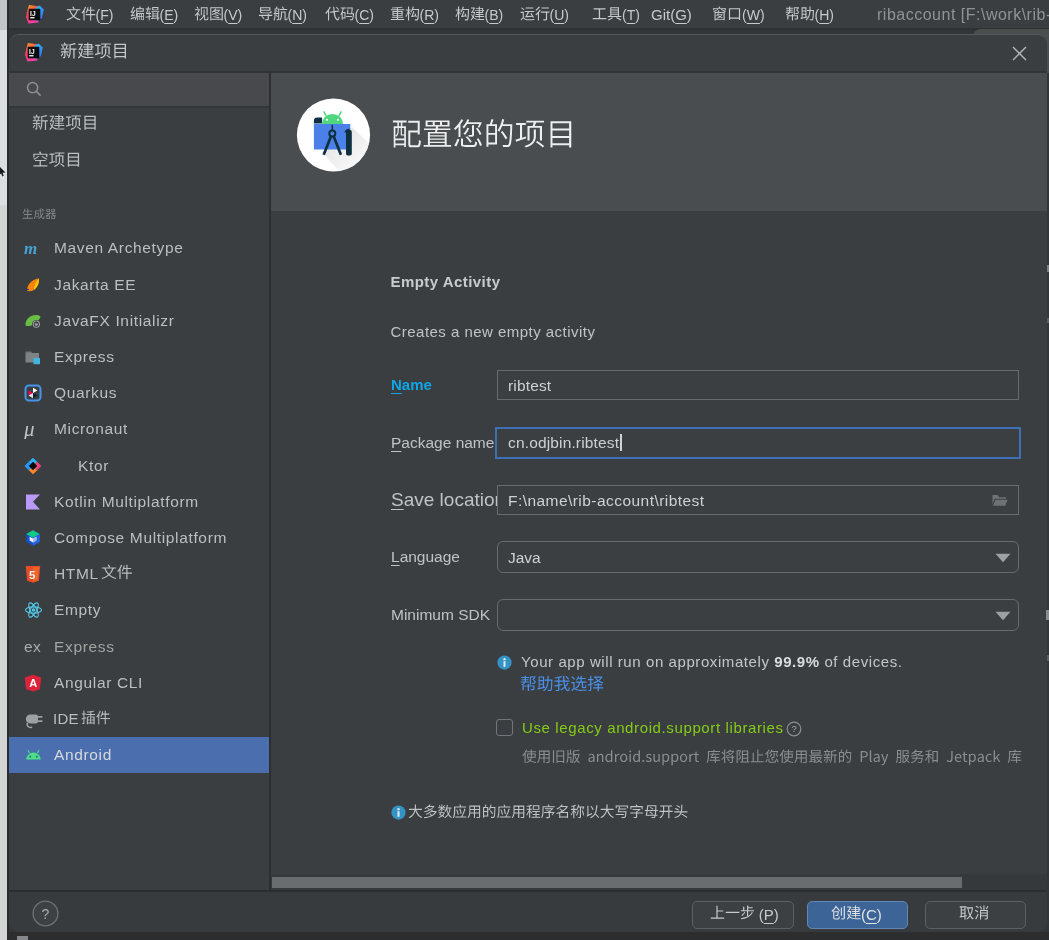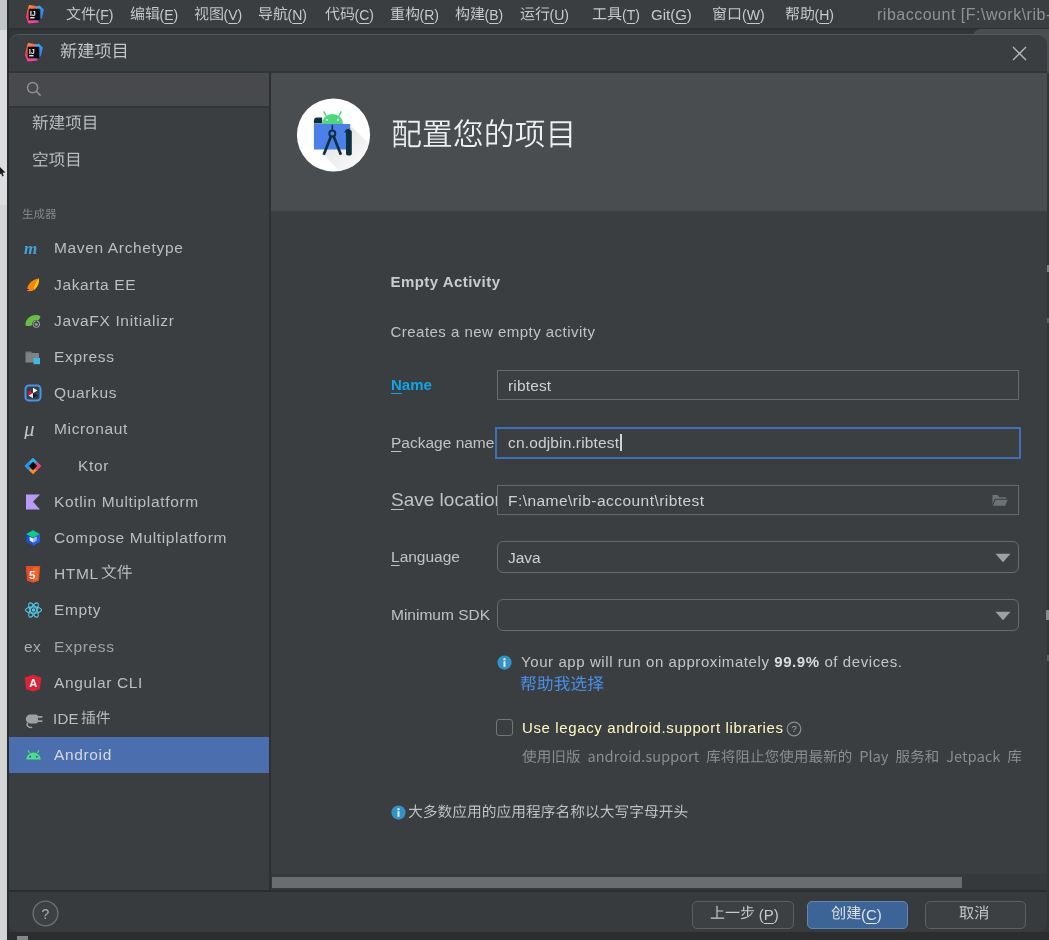--- a/index.html
+++ b/index.html
@@ -299,21 +299,21 @@
 <div style="position:absolute;left:496.5px;top:654.5px;line-height:0"><svg width="15.0" height="15.0" viewBox="0 0 16 16">
 <circle cx="8" cy="8" r="7.6" fill="#3592c4"></circle>
 <circle cx="8" cy="4.4" r="1.25" fill="#d9ecf5"></circle>
 <rect x="6.9" y="6.6" width="2.2" height="6" fill="#d9ecf5"></rect>
       </svg></div>
 <div style="position:absolute;left:521.0px;top:652.0px;height:20px;line-height:20px;font-size:15px;color:#c3c6c8;font-weight:normal;letter-spacing:0.58px;white-space:pre;">Your app will run on approximately <b style="color:#dadcde">99.9%</b> of devices.</div>
 <div style="position:absolute;left:519.8px;top:675.00px;line-height:0"><svg class="" width="84.0" height="21.0" viewBox="0 0 84.0 21.0">
         <path fill="#4a90e8" d="M4.6 0.7V2.0H1.1V3.0H4.6V4.3H1.5V5.2H4.6V5.6C4.6 5.9 4.6 6.2 4.5 6.6H0.8V7.6H4.0C3.5 8.3 2.6 9.1 1.2 9.6C1.4 9.8 1.8 10.2 2.0 10.5C3.9 9.7 4.9 8.6 5.4 7.6H9.1V6.6H5.8C5.8 6.2 5.9 5.9 5.9 5.6V5.2H8.6V4.3H5.9V3.0H9.0V2.0H5.9V0.7ZM9.8 1.4V9.7H11.0V2.5H13.9C13.4 3.2 12.9 4.0 12.3 4.8C13.8 5.6 14.4 6.4 14.4 7.0C14.4 7.3 14.2 7.5 13.9 7.7C13.7 7.7 13.5 7.8 13.2 7.8C12.8 7.8 12.1 7.8 11.4 7.8C11.6 8.0 11.8 8.5 11.8 8.8C12.5 8.9 13.2 8.9 13.8 8.8C14.1 8.8 14.5 8.7 14.8 8.6C15.3 8.2 15.6 7.8 15.6 7.0C15.6 6.3 15.1 5.5 13.7 4.6C14.4 3.7 15.1 2.7 15.8 1.8L14.9 1.3L14.7 1.4ZM2.5 10.4V15.2H3.8V11.5H7.7V16.1H9.0V11.5H13.3V13.8C13.3 14.0 13.2 14.1 12.9 14.1C12.6 14.1 11.6 14.1 10.6 14.1C10.7 14.4 10.9 14.9 11.0 15.2C12.4 15.2 13.3 15.2 13.8 15.0C14.4 14.8 14.5 14.5 14.5 13.8V10.4H9.0V9.1H7.7V10.4ZM27.4 0.7C27.4 2.0 27.4 3.3 27.4 4.5H24.6V5.7H27.4C27.1 9.7 26.3 13.2 23.0 15.2C23.3 15.4 23.8 15.9 24.0 16.2C27.4 13.9 28.3 10.1 28.6 5.7H31.2C31.0 11.8 30.9 14.1 30.4 14.6C30.3 14.8 30.1 14.9 29.8 14.9C29.4 14.9 28.6 14.8 27.6 14.8C27.8 15.1 28.0 15.6 28.0 16.0C28.9 16.0 29.8 16.0 30.3 16.0C30.8 15.9 31.2 15.8 31.5 15.3C32.1 14.6 32.2 12.2 32.4 5.1C32.4 5.0 32.4 4.5 32.4 4.5H28.6C28.7 3.2 28.7 2.0 28.7 0.7ZM17.4 13.2 17.6 14.5C19.6 14.0 22.4 13.4 25.1 12.7L25.0 11.6L24.1 11.8V1.5H18.6V13.0ZM19.7 12.7V9.8H22.9V12.1ZM19.7 6.2H22.9V8.7H19.7ZM19.7 5.1V2.6H22.9V5.1ZM45.4 1.8C46.4 2.6 47.5 3.9 48.1 4.7L49.1 3.9C48.5 3.1 47.4 1.9 46.4 1.1ZM47.6 7.6C47.0 8.7 46.3 9.7 45.4 10.7C45.1 9.6 44.8 8.3 44.7 6.8H49.5V5.6H44.5C44.4 4.1 44.3 2.5 44.3 0.8H43.0C43.0 2.5 43.1 4.1 43.2 5.6H39.4V2.7C40.4 2.5 41.4 2.2 42.2 1.9L41.3 0.9C39.7 1.5 37.0 2.0 34.6 2.4C34.8 2.7 35.0 3.2 35.0 3.5C36.0 3.3 37.1 3.2 38.1 3.0V5.6H34.5V6.8H38.1V9.8L34.3 10.6L34.7 11.8L38.1 11.1V14.5C38.1 14.8 38.0 14.9 37.7 14.9C37.4 14.9 36.5 14.9 35.4 14.9C35.6 15.2 35.8 15.8 35.8 16.1C37.2 16.1 38.1 16.1 38.7 15.9C39.2 15.7 39.4 15.3 39.4 14.5V10.8L42.5 10.0L42.4 8.9L39.4 9.5V6.8H43.4C43.6 8.7 43.9 10.3 44.3 11.8C43.1 12.9 41.7 13.8 40.3 14.5C40.6 14.8 41.0 15.2 41.2 15.5C42.4 14.8 43.6 14.0 44.7 13.0C45.5 15.0 46.5 16.2 47.9 16.2C49.1 16.2 49.6 15.4 49.8 12.6C49.5 12.4 49.0 12.2 48.8 11.9C48.7 14.0 48.5 14.9 48.0 14.9C47.1 14.9 46.4 13.8 45.8 12.0C46.9 10.9 47.9 9.5 48.7 8.1ZM51.4 1.9C52.4 2.8 53.5 3.9 54.0 4.8L55.1 4.0C54.5 3.2 53.4 2.0 52.4 1.2ZM57.9 1.2C57.5 2.7 56.8 4.1 55.9 5.1C56.2 5.3 56.7 5.6 57.0 5.8C57.3 5.3 57.7 4.8 58.0 4.1H60.5V6.6H55.8V7.7H58.8C58.5 9.9 57.8 11.5 55.3 12.4C55.6 12.6 56.0 13.1 56.1 13.4C58.9 12.3 59.8 10.3 60.1 7.7H61.8V11.6C61.8 12.9 62.1 13.2 63.4 13.2C63.6 13.2 64.7 13.2 65.0 13.2C66.1 13.2 66.4 12.7 66.5 10.6C66.2 10.5 65.6 10.3 65.4 10.0C65.4 11.8 65.3 12.0 64.9 12.0C64.6 12.0 63.7 12.0 63.5 12.0C63.1 12.0 63.1 12.0 63.1 11.6V7.7H66.4V6.6H61.8V4.1H65.7V3.0H61.8V0.7H60.5V3.0H58.5C58.8 2.5 59.0 2.0 59.1 1.4ZM54.6 7.1H51.3V8.3H53.4V13.4C52.7 13.7 51.9 14.3 51.2 15.0L52.0 16.1C53.0 15.1 53.9 14.2 54.5 14.2C54.9 14.2 55.4 14.7 56.0 15.1C57.1 15.8 58.5 15.9 60.5 15.9C62.1 15.9 65.0 15.8 66.3 15.8C66.3 15.4 66.5 14.8 66.6 14.4C65.0 14.6 62.4 14.7 60.5 14.7C58.7 14.7 57.3 14.6 56.3 14.0C55.5 13.5 55.1 13.1 54.6 13.1ZM70.2 0.7V4.0H68.0V5.2H70.2V8.8C69.3 9.1 68.5 9.3 67.8 9.5L68.1 10.7L70.2 10.1V14.6C70.2 14.8 70.1 14.9 69.9 14.9C69.7 14.9 69.0 14.9 68.3 14.9C68.5 15.2 68.6 15.7 68.7 16.1C69.8 16.1 70.4 16.0 70.8 15.8C71.2 15.6 71.4 15.3 71.4 14.6V9.7L73.3 9.0L73.2 7.9L71.4 8.4V5.2H73.4V4.0H71.4V0.7ZM80.7 2.7C80.1 3.6 79.3 4.4 78.3 5.0C77.4 4.4 76.7 3.6 76.1 2.7ZM73.9 1.6V2.7H74.9C75.5 3.8 76.4 4.8 77.3 5.6C76.0 6.4 74.6 7.0 73.1 7.4C73.4 7.6 73.7 8.1 73.8 8.4C75.3 7.9 76.9 7.3 78.3 6.4C79.6 7.3 81.1 8.0 82.8 8.4C83.0 8.1 83.3 7.6 83.6 7.4C82.0 7.0 80.5 6.5 79.3 5.7C80.6 4.7 81.7 3.4 82.5 1.9L81.7 1.5L81.5 1.6ZM77.6 7.9V9.3H74.2V10.5H77.6V12.2H73.3V13.4H77.6V16.2H78.9V13.4H83.3V12.2H78.9V10.5H82.1V9.3H78.9V7.9Z"></path>
       </svg></div>
 <div class="abs" style="left:496px;top:719px;width:17px;height:17px;border:1.5px solid #72767a;border-radius:3px"></div>
-<div style="position:absolute;left:522.0px;top:718.0px;height:20px;line-height:20px;font-size:15px;color:#fef9c3;font-weight:normal;letter-spacing:0.62px;white-space:pre;">Use legacy android.support libraries</div>
+<div style="position:absolute;left:522.0px;top:718.0px;height:20px;line-height:20px;font-size:15px;color:#84cc16;font-weight:normal;letter-spacing:0.62px;white-space:pre;">Use legacy android.support libraries</div>
 <div style="position:absolute;left:786px;top:720.5px;line-height:0"><svg width="16" height="16" viewBox="0 0 16 16">
 <circle cx="8" cy="8" r="6.8" fill="none" stroke="#8d9092" stroke-width="1.2"></circle>
 <text x="5.4" y="11.4" font-family="Liberation Sans" font-size="9.5" fill="#a8abad">?</text>
       </svg></div>
 <div style="position:absolute;left:522.0px;top:748.86px;line-height:0"><svg class="" width="500.0" height="18.3" viewBox="0 0 500.0 18.3">
         <path fill="#8b8e90" d="M8.8 0.6V2.2H4.7V3.2H8.8V4.6H5.1V8.7H8.7C8.6 9.5 8.4 10.3 7.9 10.9C7.1 10.4 6.5 9.8 6.0 9.0L5.1 9.3C5.7 10.2 6.4 11.0 7.2 11.7C6.6 12.3 5.6 12.8 4.2 13.2C4.4 13.4 4.7 13.8 4.8 14.1C6.3 13.6 7.4 13.0 8.1 12.3C9.6 13.2 11.5 13.8 13.6 14.1C13.7 13.7 14.0 13.3 14.2 13.1C12.1 12.8 10.3 12.3 8.8 11.5C9.4 10.7 9.6 9.7 9.8 8.7H13.6V4.6H9.8V3.2H14.1V2.2H9.8V0.6ZM6.1 5.6H8.8V7.1L8.7 7.8H6.1ZM9.8 5.6H12.5V7.8H9.8L9.8 7.1ZM4.1 0.6C3.2 2.8 1.8 4.9 0.3 6.3C0.5 6.6 0.8 7.2 0.9 7.4C1.5 6.9 2.0 6.2 2.5 5.5V14.1H3.6V3.9C4.2 2.9 4.7 1.9 5.1 0.9ZM16.9 1.6V6.9C16.9 9.0 16.7 11.6 15.1 13.4C15.3 13.5 15.8 13.9 15.9 14.1C17.1 12.9 17.6 11.2 17.8 9.5H21.4V13.9H22.6V9.5H26.5V12.5C26.5 12.8 26.4 12.9 26.1 12.9C25.8 12.9 24.8 12.9 23.8 12.9C24.0 13.2 24.1 13.7 24.2 13.9C25.6 14.0 26.4 13.9 26.9 13.8C27.4 13.6 27.6 13.3 27.6 12.5V1.6ZM17.9 2.7H21.4V5.0H17.9ZM26.5 2.7V5.0H22.6V2.7ZM17.9 6.1H21.4V8.5H17.9C17.9 8.0 17.9 7.4 17.9 6.9ZM26.5 6.1V8.5H22.6V6.1ZM30.9 1.2V14.0H32.1V1.2ZM34.4 1.6V14.0H35.5V12.9H41.1V13.9H42.2V1.6ZM35.5 11.9V7.6H41.1V11.9ZM35.5 6.6V2.6H41.1V6.6ZM45.4 0.9V6.7C45.4 8.9 45.3 11.5 44.3 13.4C44.5 13.6 44.9 13.9 45.1 14.1C45.9 12.6 46.3 10.7 46.4 8.7H48.4V14.0H49.4V7.7H46.4L46.4 6.7V5.6H50.3V4.6H49.0V0.6H48.0V4.6H46.4V0.9ZM56.3 5.9C56.0 7.5 55.4 8.9 54.7 10.1C54.0 8.9 53.5 7.4 53.2 5.9ZM50.9 1.6V6.6C50.9 8.8 50.8 11.5 49.7 13.5C49.9 13.6 50.3 13.9 50.5 14.1C51.8 12.0 52.0 9.1 52.0 6.6V5.9H52.3C52.7 7.8 53.2 9.6 54.1 11.0C53.3 12.0 52.4 12.7 51.4 13.2C51.6 13.4 51.9 13.8 52.0 14.1C53.0 13.6 53.9 12.8 54.7 11.9C55.4 12.8 56.2 13.5 57.2 14.1C57.4 13.8 57.7 13.4 57.9 13.2C56.9 12.7 56.0 12.0 55.3 11.1C56.4 9.5 57.1 7.5 57.5 5.0L56.8 4.8L56.6 4.9H52.0V2.5C54.0 2.3 56.2 2.0 57.7 1.6L57.0 0.7C55.6 1.1 53.1 1.4 50.9 1.6ZM68.6 13.1C69.6 13.1 70.4 12.5 71.2 11.9H71.3L71.4 12.9H72.5V8.0C72.5 6.0 71.7 4.7 69.7 4.7C68.4 4.7 67.3 5.3 66.6 5.8L67.1 6.7C67.7 6.3 68.6 5.8 69.5 5.8C70.8 5.8 71.1 6.8 71.1 7.8C67.8 8.2 66.3 9.1 66.3 10.8C66.3 12.2 67.2 13.1 68.6 13.1ZM69.0 12.0C68.2 12.0 67.6 11.6 67.6 10.7C67.6 9.7 68.5 9.0 71.1 8.7V10.9C70.4 11.6 69.7 12.0 69.0 12.0ZM75.0 12.9H76.3V7.1C77.1 6.3 77.7 5.9 78.5 5.9C79.5 5.9 80.0 6.5 80.0 8.0V12.9H81.3V7.8C81.3 5.8 80.6 4.7 78.9 4.7C77.8 4.7 77.0 5.3 76.2 6.1H76.2L76.1 4.9H75.0ZM86.6 13.1C87.6 13.1 88.4 12.5 89.0 11.9H89.1L89.2 12.9H90.3V1.2H88.9V4.3L89.0 5.6C88.3 5.1 87.7 4.7 86.8 4.7C85.0 4.7 83.3 6.3 83.3 8.9C83.3 11.5 84.6 13.1 86.6 13.1ZM86.9 11.9C85.5 11.9 84.7 10.8 84.7 8.9C84.7 7.1 85.7 5.8 87.0 5.8C87.7 5.8 88.3 6.1 88.9 6.7V10.8C88.3 11.6 87.6 11.9 86.9 11.9ZM93.0 12.9H94.3V7.8C94.8 6.4 95.6 5.9 96.3 5.9C96.6 5.9 96.8 6.0 97.1 6.1L97.3 4.9C97.1 4.8 96.8 4.7 96.5 4.7C95.6 4.7 94.8 5.4 94.2 6.4H94.2L94.1 4.9H93.0ZM101.7 13.1C103.7 13.1 105.4 11.5 105.4 8.9C105.4 6.3 103.7 4.7 101.7 4.7C99.8 4.7 98.0 6.3 98.0 8.9C98.0 11.5 99.8 13.1 101.7 13.1ZM101.7 11.9C100.3 11.9 99.4 10.7 99.4 8.9C99.4 7.1 100.3 5.8 101.7 5.8C103.1 5.8 104.0 7.1 104.0 8.9C104.0 10.7 103.1 11.9 101.7 11.9ZM107.5 12.9H108.8V4.9H107.5ZM108.2 3.3C108.7 3.3 109.1 2.9 109.1 2.4C109.1 1.9 108.7 1.5 108.2 1.5C107.6 1.5 107.3 1.9 107.3 2.4C107.3 2.9 107.6 3.3 108.2 3.3ZM114.2 13.1C115.2 13.1 116.0 12.5 116.6 11.9H116.7L116.8 12.9H117.9V1.2H116.5V4.3L116.6 5.6C115.9 5.1 115.3 4.7 114.4 4.7C112.6 4.7 110.9 6.3 110.9 8.9C110.9 11.5 112.2 13.1 114.2 13.1ZM114.5 11.9C113.1 11.9 112.3 10.8 112.3 8.9C112.3 7.1 113.3 5.8 114.6 5.8C115.3 5.8 115.9 6.1 116.5 6.7V10.8C115.9 11.6 115.2 11.9 114.5 11.9ZM121.3 13.1C121.8 13.1 122.2 12.6 122.2 12.0C122.2 11.4 121.8 11.0 121.3 11.0C120.7 11.0 120.3 11.4 120.3 12.0C120.3 12.6 120.7 13.1 121.3 13.1ZM126.7 13.1C128.6 13.1 129.6 12.0 129.6 10.7C129.6 9.2 128.3 8.7 127.2 8.3C126.3 8.0 125.5 7.7 125.5 6.9C125.5 6.3 125.9 5.8 127.0 5.8C127.7 5.8 128.2 6.1 128.7 6.5L129.4 5.6C128.8 5.1 127.9 4.7 126.9 4.7C125.2 4.7 124.2 5.7 124.2 7.0C124.2 8.3 125.4 8.9 126.5 9.3C127.4 9.6 128.3 10.0 128.3 10.8C128.3 11.5 127.8 12.0 126.8 12.0C125.8 12.0 125.1 11.6 124.4 11.1L123.8 12.0C124.5 12.6 125.6 13.1 126.7 13.1ZM133.8 13.1C134.9 13.1 135.7 12.5 136.4 11.6H136.5L136.6 12.9H137.7V4.9H136.4V10.6C135.6 11.5 135.0 11.9 134.2 11.9C133.2 11.9 132.7 11.3 132.7 9.8V4.9H131.4V10.0C131.4 12.0 132.1 13.1 133.8 13.1ZM140.4 16.2H141.7V13.5L141.7 12.1C142.4 12.7 143.1 13.1 143.9 13.1C145.7 13.1 147.3 11.5 147.3 8.8C147.3 6.3 146.2 4.7 144.1 4.7C143.2 4.7 142.3 5.2 141.6 5.8H141.6L141.5 4.9H140.4ZM143.6 11.9C143.1 11.9 142.4 11.7 141.7 11.1V6.9C142.5 6.2 143.1 5.8 143.8 5.8C145.3 5.8 145.9 7.0 145.9 8.8C145.9 10.7 144.9 11.9 143.6 11.9ZM149.4 16.2H150.8V13.5L150.7 12.1C151.4 12.7 152.2 13.1 152.9 13.1C154.7 13.1 156.4 11.5 156.4 8.8C156.4 6.3 155.3 4.7 153.2 4.7C152.3 4.7 151.4 5.2 150.7 5.8H150.6L150.5 4.9H149.4ZM152.7 11.9C152.2 11.9 151.5 11.7 150.8 11.1V6.9C151.5 6.2 152.2 5.8 152.9 5.8C154.4 5.8 155.0 7.0 155.0 8.8C155.0 10.7 154.0 11.9 152.7 11.9ZM161.6 13.1C163.5 13.1 165.2 11.5 165.2 8.9C165.2 6.3 163.5 4.7 161.6 4.7C159.6 4.7 157.9 6.3 157.9 8.9C157.9 11.5 159.6 13.1 161.6 13.1ZM161.6 11.9C160.2 11.9 159.3 10.7 159.3 8.9C159.3 7.1 160.2 5.8 161.6 5.8C162.9 5.8 163.9 7.1 163.9 8.9C163.9 10.7 162.9 11.9 161.6 11.9ZM167.3 12.9H168.7V7.8C169.2 6.4 170.0 5.9 170.7 5.9C171.0 5.9 171.2 6.0 171.5 6.1L171.7 4.9C171.5 4.8 171.2 4.7 170.9 4.7C170.0 4.7 169.2 5.4 168.6 6.4H168.6L168.4 4.9H167.3ZM175.5 13.1C176.0 13.1 176.5 12.9 177.0 12.8L176.7 11.8C176.5 11.9 176.1 12.0 175.8 12.0C174.9 12.0 174.6 11.4 174.6 10.5V6.0H176.7V4.9H174.6V2.7H173.5L173.3 4.9L172.1 5.0V6.0H173.3V10.4C173.3 12.0 173.8 13.1 175.5 13.1ZM188.9 9.3C189.0 9.2 189.5 9.1 190.2 9.1H192.8V10.8H187.5V11.8H192.8V14.0H193.9V11.8H198.1V10.8H193.9V9.1H197.1V8.1H193.9V6.5H192.8V8.1H190.0C190.5 7.4 190.9 6.6 191.3 5.8H197.4V4.8H191.8L192.3 3.8L191.2 3.4C191.0 3.9 190.8 4.4 190.6 4.8H187.9V5.8H190.1C189.8 6.6 189.4 7.1 189.3 7.4C189.0 7.8 188.7 8.2 188.5 8.2C188.6 8.5 188.8 9.1 188.9 9.3ZM191.0 0.9C191.2 1.2 191.5 1.7 191.6 2.1H185.9V6.3C185.9 8.4 185.8 11.4 184.6 13.5C184.8 13.6 185.3 13.9 185.5 14.1C186.8 11.9 187.0 8.6 187.0 6.3V3.1H198.0V2.1H192.9C192.7 1.6 192.4 1.0 192.0 0.6ZM204.9 9.7C205.6 10.5 206.5 11.6 206.8 12.3L207.8 11.8C207.4 11.0 206.6 9.9 205.8 9.2ZM209.8 5.9V7.7H203.8V8.8H209.8V12.7C209.8 12.9 209.7 13.0 209.5 13.0C209.2 13.0 208.4 13.0 207.5 13.0C207.6 13.3 207.8 13.7 207.9 14.0C209.0 14.0 209.8 14.0 210.2 13.8C210.7 13.7 210.9 13.4 210.9 12.7V8.8H212.6V7.7H210.9V5.9ZM199.4 3.2C200.1 3.9 201.0 4.9 201.3 5.6L202.1 5.0V7.5C201.1 8.5 200.0 9.4 199.3 10.0L199.9 10.9C200.6 10.3 201.3 9.6 202.1 8.8V14.0H203.2V0.6H202.1V4.9C201.7 4.2 200.9 3.2 200.1 2.6ZM206.1 3.9C206.6 4.4 207.1 4.9 207.5 5.4C206.4 5.9 205.2 6.3 204.0 6.5C204.2 6.7 204.4 7.1 204.5 7.4C207.7 6.7 211.0 5.1 212.4 2.1L211.6 1.7L211.4 1.8H208.3C208.6 1.5 208.8 1.2 209.0 0.9L207.9 0.6C207.1 1.8 205.5 3.0 203.9 3.7C204.1 3.8 204.4 4.2 204.6 4.4C205.5 3.9 206.5 3.3 207.3 2.7H210.8C210.2 3.6 209.4 4.3 208.4 4.9C208.0 4.4 207.4 3.9 206.9 3.5ZM219.9 1.4V12.5H218.3V13.6H227.4V12.5H226.2V1.4ZM221.0 12.5V9.7H225.1V12.5ZM221.0 6.0H225.1V8.7H221.0ZM221.0 5.0V2.4H225.1V5.0ZM214.6 1.2V14.0H215.7V2.2H217.8C217.4 3.2 216.9 4.4 216.5 5.5C217.6 6.7 217.9 7.6 217.9 8.4C217.9 8.9 217.9 9.3 217.6 9.5C217.5 9.6 217.3 9.6 217.1 9.6C216.8 9.6 216.5 9.6 216.2 9.6C216.3 9.9 216.4 10.3 216.4 10.6C216.8 10.6 217.2 10.6 217.5 10.5C217.8 10.5 218.1 10.4 218.3 10.3C218.7 10.0 218.9 9.4 218.9 8.6C218.9 7.6 218.6 6.6 217.5 5.4C218.0 4.2 218.6 2.8 219.1 1.6L218.3 1.1L218.2 1.2ZM230.7 3.8V12.2H228.7V13.3H241.8V12.2H236.4V6.6H241.2V5.5H236.4V0.6H235.3V12.2H231.8V3.8ZM249.4 4.6C249.0 5.7 248.3 6.7 247.6 7.4C247.8 7.5 248.2 7.8 248.4 8.0C249.2 7.2 249.9 6.1 250.4 4.9ZM251.6 3.4V7.7C251.6 7.9 251.5 7.9 251.4 7.9C251.2 7.9 250.6 7.9 249.9 7.9C250.0 8.2 250.2 8.6 250.2 8.9C251.2 8.9 251.8 8.9 252.1 8.7C252.6 8.6 252.7 8.3 252.7 7.7V3.4ZM253.5 5.0C254.2 5.9 254.9 7.2 255.3 8.0L256.2 7.5C255.9 6.7 255.1 5.5 254.3 4.6ZM246.4 9.7V12.3C246.4 13.4 246.9 13.8 248.6 13.8C249.0 13.8 251.8 13.8 252.1 13.8C253.6 13.8 253.9 13.3 254.1 11.4C253.8 11.4 253.3 11.2 253.1 11.0C253.0 12.5 252.9 12.7 252.1 12.7C251.4 12.7 249.1 12.7 248.7 12.7C247.7 12.7 247.5 12.7 247.5 12.2V9.7ZM248.6 9.1C249.4 9.8 250.3 10.9 250.7 11.7L251.6 11.1C251.2 10.4 250.3 9.3 249.5 8.6ZM253.8 9.9C254.5 11.0 255.1 12.4 255.4 13.3L256.4 12.9C256.2 11.9 255.5 10.6 254.8 9.5ZM244.8 9.8C244.4 10.8 243.9 12.1 243.3 13.0L244.3 13.4C244.9 12.5 245.4 11.2 245.7 10.2ZM249.4 0.6C248.9 2.0 248.1 3.3 247.1 4.2C247.3 4.4 247.7 4.7 247.9 4.9C248.5 4.4 249.0 3.7 249.5 2.9H255.0C254.8 3.5 254.5 4.0 254.3 4.4L255.2 4.5C255.6 3.9 256.0 3.0 256.4 2.1L255.6 1.9L255.5 2.0H250.0C250.2 1.6 250.3 1.2 250.5 0.8ZM246.6 0.5C245.8 2.2 244.5 3.8 243.1 4.8C243.3 5.0 243.7 5.5 243.8 5.7C244.3 5.3 244.8 4.8 245.2 4.3V8.9H246.3V3.0C246.8 2.3 247.2 1.6 247.6 0.9ZM266.0 0.6V2.2H261.9V3.2H266.0V4.6H262.3V8.7H265.9C265.8 9.5 265.6 10.3 265.1 10.9C264.3 10.4 263.7 9.8 263.2 9.0L262.3 9.3C262.9 10.2 263.6 11.0 264.4 11.7C263.8 12.3 262.8 12.8 261.4 13.2C261.6 13.4 261.9 13.8 262.0 14.1C263.6 13.6 264.6 13.0 265.3 12.3C266.8 13.2 268.7 13.8 270.8 14.1C270.9 13.7 271.2 13.3 271.4 13.1C269.3 12.8 267.5 12.3 266.0 11.5C266.6 10.7 266.8 9.7 267.0 8.7H270.8V4.6H267.0V3.2H271.3V2.2H267.0V0.6ZM263.3 5.6H266.0V7.1L265.9 7.8H263.3ZM267.0 5.6H269.7V7.8H267.0L267.0 7.1ZM261.3 0.6C260.4 2.8 259.0 4.9 257.5 6.3C257.7 6.6 258.0 7.2 258.1 7.4C258.7 6.9 259.2 6.2 259.7 5.5V14.1H260.8V3.9C261.4 2.9 261.9 1.9 262.3 0.9ZM274.1 1.6V6.9C274.1 9.0 273.9 11.6 272.3 13.4C272.5 13.5 273.0 13.9 273.1 14.1C274.3 12.9 274.8 11.2 275.0 9.5H278.7V13.9H279.8V9.5H283.7V12.5C283.7 12.8 283.6 12.9 283.3 12.9C283.0 12.9 282.0 12.9 281.0 12.9C281.2 13.2 281.3 13.7 281.4 13.9C282.8 14.0 283.6 13.9 284.1 13.8C284.6 13.6 284.8 13.3 284.8 12.5V1.6ZM275.1 2.7H278.7V5.0H275.1ZM283.7 2.7V5.0H279.8V2.7ZM275.1 6.1H278.7V8.5H275.1C275.1 8.0 275.1 7.4 275.1 6.9ZM283.7 6.1V8.5H279.8V6.1ZM290.1 3.6H297.5V4.6H290.1ZM290.1 1.8H297.5V2.9H290.1ZM289.0 1.1V5.4H298.5V1.1ZM292.2 7.1V8.1H289.6V7.1ZM287.1 12.2 287.2 13.2 292.2 12.6V14.0H293.3V12.5L294.1 12.4V11.5L293.3 11.6V7.1H300.3V6.2H287.2V7.1H288.6V12.1ZM293.9 8.0V8.9H294.7L294.4 9.0C294.9 10.1 295.5 11.1 296.3 11.8C295.5 12.4 294.5 12.9 293.6 13.2C293.8 13.4 294.1 13.8 294.2 14.0C295.2 13.6 296.1 13.1 297.0 12.5C297.8 13.2 298.8 13.7 299.9 14.0C300.0 13.7 300.3 13.3 300.5 13.1C299.5 12.9 298.5 12.4 297.7 11.8C298.7 10.9 299.4 9.7 299.9 8.3L299.3 8.0L299.1 8.0ZM295.4 8.9H298.6C298.2 9.8 297.7 10.6 297.0 11.2C296.3 10.6 295.8 9.8 295.4 8.9ZM292.2 8.9V10.0H289.6V8.9ZM292.2 10.8V11.7L289.6 12.0V10.8ZM306.3 9.8C306.8 10.5 307.3 11.5 307.5 12.1L308.3 11.7C308.1 11.0 307.6 10.1 307.1 9.4ZM303.0 9.4C302.7 10.3 302.3 11.2 301.7 11.9C301.9 12.0 302.3 12.3 302.4 12.4C303.0 11.7 303.6 10.7 303.9 9.6ZM309.1 2.0V7.0C309.1 9.0 309.0 11.5 307.8 13.2C308.0 13.4 308.5 13.7 308.6 13.9C310.0 12.0 310.2 9.1 310.2 7.0V6.5H312.4V14.0H313.5V6.5H315.1V5.5H310.2V2.7C311.7 2.5 313.4 2.1 314.6 1.7L313.7 0.8C312.7 1.3 310.8 1.7 309.1 2.0ZM304.2 0.8C304.4 1.2 304.7 1.7 304.8 2.1H302.0V3.0H308.4V2.1H306.0C305.8 1.6 305.5 1.0 305.2 0.5ZM306.6 3.1C306.4 3.8 306.1 4.8 305.8 5.5H301.7V6.4H304.7V7.9H301.8V8.9H304.7V12.6C304.7 12.7 304.7 12.8 304.6 12.8C304.4 12.8 303.9 12.8 303.4 12.8C303.6 13.1 303.7 13.5 303.8 13.7C304.5 13.7 305.0 13.7 305.3 13.6C305.6 13.4 305.7 13.1 305.7 12.6V8.9H308.5V7.9H305.7V6.4H308.7V5.5H306.8C307.1 4.8 307.3 4.0 307.6 3.3ZM302.9 3.3C303.2 4.0 303.4 4.9 303.5 5.5L304.4 5.2C304.4 4.6 304.1 3.8 303.8 3.1ZM323.8 6.7C324.6 7.7 325.6 9.2 326.0 10.1L326.9 9.5C326.4 8.7 325.4 7.2 324.6 6.2ZM319.2 0.6C319.1 1.3 318.8 2.2 318.6 2.9H317.0V13.7H318.0V12.5H322.0V2.9H319.6C319.8 2.3 320.1 1.5 320.4 0.8ZM318.0 3.9H321.0V7.0H318.0ZM318.0 11.5V8.0H321.0V11.5ZM324.4 0.5C324.0 2.5 323.2 4.6 322.2 5.9C322.4 6.0 322.9 6.3 323.1 6.5C323.6 5.8 324.0 4.9 324.5 3.9H328.2C328.0 9.8 327.8 12.0 327.3 12.5C327.1 12.7 327.0 12.8 326.7 12.8C326.4 12.8 325.5 12.7 324.5 12.7C324.7 13.0 324.8 13.4 324.9 13.7C325.7 13.8 326.6 13.8 327.1 13.8C327.6 13.7 327.9 13.6 328.2 13.1C328.8 12.4 329.0 10.2 329.2 3.5C329.3 3.3 329.3 2.9 329.3 2.9H324.8C325.1 2.2 325.3 1.5 325.5 0.8ZM338.7 12.9H340.1V8.6H341.8C344.2 8.6 345.8 7.6 345.8 5.3C345.8 3.0 344.2 2.1 341.8 2.1H338.7ZM340.1 7.5V3.2H341.6C343.5 3.2 344.4 3.7 344.4 5.3C344.4 6.8 343.5 7.5 341.6 7.5ZM349.2 13.1C349.6 13.1 349.8 13.0 350.0 12.9L349.8 11.9C349.7 11.9 349.6 11.9 349.5 11.9C349.3 11.9 349.2 11.8 349.2 11.4V1.2H347.8V11.3C347.8 12.4 348.2 13.1 349.2 13.1ZM353.8 13.1C354.8 13.1 355.7 12.5 356.4 11.9H356.5L356.6 12.9H357.7V8.0C357.7 6.0 356.9 4.7 355.0 4.7C353.7 4.7 352.6 5.3 351.8 5.8L352.3 6.7C353.0 6.3 353.8 5.8 354.7 5.8C356.0 5.8 356.4 6.8 356.4 7.8C353.0 8.2 351.5 9.1 351.5 10.8C351.5 12.2 352.5 13.1 353.8 13.1ZM354.2 12.0C353.4 12.0 352.8 11.6 352.8 10.7C352.8 9.7 353.7 9.0 356.4 8.7V10.9C355.6 11.6 355.0 12.0 354.2 12.0ZM360.3 16.3C361.9 16.3 362.8 15.1 363.3 13.5L366.3 4.9H365.0L363.6 9.3C363.4 10.0 363.1 10.8 362.9 11.6H362.8C362.6 10.8 362.3 10.0 362.1 9.3L360.4 4.9H359.1L362.2 12.9L362.1 13.5C361.7 14.5 361.2 15.2 360.3 15.2C360.1 15.2 359.8 15.1 359.7 15.1L359.4 16.1C359.7 16.2 360.0 16.3 360.3 16.3ZM375.0 1.1V6.4C375.0 8.5 374.9 11.5 373.9 13.5C374.2 13.6 374.6 13.9 374.8 14.0C375.5 12.7 375.8 10.8 375.9 9.1H378.2V12.7C378.2 12.9 378.1 13.0 377.9 13.0C377.8 13.0 377.1 13.0 376.5 13.0C376.6 13.3 376.7 13.8 376.8 14.0C377.8 14.0 378.4 14.0 378.7 13.8C379.1 13.7 379.2 13.3 379.2 12.7V1.1ZM376.0 2.1H378.2V4.5H376.0ZM376.0 5.6H378.2V8.0H376.0C376.0 7.5 376.0 6.9 376.0 6.4ZM386.0 7.1C385.6 8.4 385.1 9.5 384.5 10.4C383.8 9.5 383.3 8.3 382.9 7.1ZM380.5 1.2V14.0H381.6V7.1H381.9C382.4 8.7 383.0 10.1 383.9 11.3C383.2 12.1 382.4 12.7 381.6 13.1C381.9 13.3 382.2 13.7 382.3 13.9C383.1 13.5 383.8 12.9 384.5 12.1C385.2 12.9 386.0 13.6 386.9 14.0C387.1 13.8 387.4 13.4 387.6 13.2C386.7 12.8 385.9 12.1 385.1 11.3C386.1 10.0 386.8 8.3 387.2 6.3L386.5 6.1L386.3 6.1H381.6V2.2H385.7V4.0C385.7 4.2 385.6 4.2 385.4 4.2C385.2 4.2 384.4 4.2 383.5 4.2C383.6 4.5 383.8 4.9 383.9 5.1C385.0 5.1 385.7 5.1 386.2 5.0C386.6 4.8 386.7 4.5 386.7 4.0V1.2ZM394.6 7.3C394.5 7.8 394.4 8.3 394.3 8.7H389.9V9.7H393.9C393.1 11.6 391.5 12.6 388.9 13.1C389.1 13.3 389.4 13.8 389.5 14.0C392.4 13.3 394.2 12.1 395.1 9.7H399.6C399.3 11.6 399.0 12.5 398.7 12.8C398.5 12.9 398.3 13.0 398.0 13.0C397.7 13.0 396.7 12.9 395.8 12.9C396.0 13.1 396.1 13.5 396.2 13.8C397.0 13.9 397.9 13.9 398.4 13.9C398.9 13.8 399.2 13.8 399.5 13.5C400.0 13.0 400.4 11.9 400.7 9.2C400.7 9.1 400.8 8.7 400.8 8.7H395.4C395.5 8.3 395.6 7.9 395.7 7.4ZM398.9 3.0C398.1 3.9 396.9 4.6 395.5 5.2C394.3 4.7 393.4 4.0 392.8 3.2L393.0 3.0ZM393.6 0.6C392.9 1.8 391.4 3.3 389.3 4.4C389.6 4.6 389.9 5.0 390.0 5.2C390.8 4.8 391.5 4.3 392.1 3.9C392.6 4.5 393.4 5.1 394.2 5.6C392.5 6.2 390.6 6.5 388.7 6.7C388.9 6.9 389.1 7.4 389.1 7.6C391.3 7.4 393.5 6.9 395.5 6.2C397.2 6.9 399.2 7.3 401.5 7.5C401.6 7.2 401.8 6.7 402.1 6.5C400.1 6.4 398.3 6.1 396.8 5.6C398.4 4.8 399.8 3.8 400.6 2.5L400.0 2.0L399.8 2.1H393.8C394.2 1.7 394.5 1.2 394.8 0.8ZM410.4 1.9V13.4H411.5V12.2H414.7V13.3H415.9V1.9ZM411.5 11.1V3.0H414.7V11.1ZM409.1 0.7C407.8 1.2 405.5 1.7 403.5 1.9C403.6 2.2 403.8 2.6 403.8 2.8C404.6 2.7 405.4 2.6 406.3 2.5V4.9H403.4V5.9H406.0C405.3 7.8 404.1 9.8 403.0 10.9C403.2 11.2 403.5 11.6 403.6 11.9C404.6 10.9 405.5 9.2 406.3 7.5V14.0H407.3V7.6C408.0 8.4 408.8 9.5 409.1 10.1L409.8 9.2C409.4 8.7 407.9 6.9 407.3 6.3V5.9H409.9V4.9H407.3V2.3C408.3 2.1 409.1 1.8 409.8 1.6ZM427.7 13.1C429.8 13.1 430.6 11.6 430.6 9.7V2.1H429.3V9.6C429.3 11.2 428.7 11.9 427.5 11.9C426.8 11.9 426.2 11.5 425.7 10.7L424.7 11.4C425.3 12.5 426.3 13.1 427.7 13.1ZM436.6 13.1C437.6 13.1 438.5 12.7 439.2 12.3L438.7 11.4C438.1 11.8 437.5 12.0 436.7 12.0C435.2 12.0 434.2 10.9 434.1 9.2H439.4C439.5 9.0 439.5 8.7 439.5 8.4C439.5 6.2 438.4 4.7 436.3 4.7C434.5 4.7 432.8 6.3 432.8 8.9C432.8 11.5 434.5 13.1 436.6 13.1ZM434.1 8.3C434.2 6.7 435.2 5.8 436.4 5.8C437.6 5.8 438.3 6.7 438.3 8.3ZM444.0 13.1C444.4 13.1 445.0 12.9 445.4 12.8L445.2 11.8C444.9 11.9 444.6 12.0 444.3 12.0C443.3 12.0 443.0 11.4 443.0 10.5V6.0H445.2V4.9H443.0V2.7H441.9L441.8 4.9L440.5 5.0V6.0H441.7V10.4C441.7 12.0 442.3 13.1 444.0 13.1ZM447.0 16.2H448.3V13.5L448.3 12.1C449.0 12.7 449.8 13.1 450.5 13.1C452.3 13.1 453.9 11.5 453.9 8.8C453.9 6.3 452.8 4.7 450.8 4.7C449.8 4.7 449.0 5.2 448.2 5.8H448.2L448.1 4.9H447.0ZM450.3 11.9C449.7 11.9 449.0 11.7 448.3 11.1V6.9C449.1 6.2 449.8 5.8 450.4 5.8C451.9 5.8 452.5 7.0 452.5 8.8C452.5 10.7 451.6 11.9 450.3 11.9ZM457.9 13.1C458.8 13.1 459.7 12.5 460.5 11.9H460.5L460.7 12.9H461.8V8.0C461.8 6.0 461.0 4.7 459.0 4.7C457.7 4.7 456.6 5.3 455.9 5.8L456.4 6.7C457.0 6.3 457.9 5.8 458.8 5.8C460.1 5.8 460.4 6.8 460.4 7.8C457.0 8.2 455.6 9.1 455.6 10.8C455.6 12.2 456.5 13.1 457.9 13.1ZM458.2 12.0C457.5 12.0 456.8 11.6 456.8 10.7C456.8 9.7 457.8 9.0 460.4 8.7V10.9C459.7 11.6 459.0 12.0 458.2 12.0ZM467.4 13.1C468.3 13.1 469.3 12.7 470.0 12.1L469.4 11.2C468.9 11.6 468.2 11.9 467.5 11.9C466.1 11.9 465.1 10.7 465.1 8.9C465.1 7.1 466.1 5.8 467.6 5.8C468.2 5.8 468.7 6.1 469.1 6.5L469.8 5.7C469.3 5.2 468.5 4.7 467.5 4.7C465.5 4.7 463.7 6.3 463.7 8.9C463.7 11.5 465.3 13.1 467.4 13.1ZM471.7 12.9H473.0V10.8L474.5 9.0L476.9 12.9H478.3L475.3 8.1L478.0 4.9H476.5L473.1 9.1H473.0V1.2H471.7ZM490.1 9.3C490.3 9.2 490.8 9.1 491.5 9.1H494.1V10.8H488.8V11.8H494.1V14.0H495.1V11.8H499.3V10.8H495.1V9.1H498.4V8.1H495.1V6.5H494.1V8.1H491.3C491.7 7.4 492.2 6.6 492.6 5.8H498.7V4.8H493.1L493.6 3.8L492.4 3.4C492.3 3.9 492.1 4.4 491.9 4.8H489.2V5.8H491.4C491.0 6.6 490.7 7.1 490.6 7.4C490.3 7.8 490.0 8.2 489.8 8.2C489.9 8.5 490.1 9.1 490.1 9.3ZM492.2 0.9C492.5 1.2 492.7 1.7 492.9 2.1H487.1V6.3C487.1 8.4 487.0 11.4 485.8 13.5C486.1 13.6 486.6 13.9 486.8 14.1C488.0 11.9 488.2 8.6 488.2 6.3V3.1H499.3V2.1H494.2C494.0 1.6 493.6 1.0 493.3 0.6Z"></path>
       </svg></div>
 <div style="position:absolute;left:390.5px;top:805px;line-height:0"><svg width="15.0" height="15.0" viewBox="0 0 16 16">
 <circle cx="8" cy="8" r="7.6" fill="#3592c4"></circle>
 <circle cx="8" cy="4.4" r="1.25" fill="#d9ecf5"></circle>

